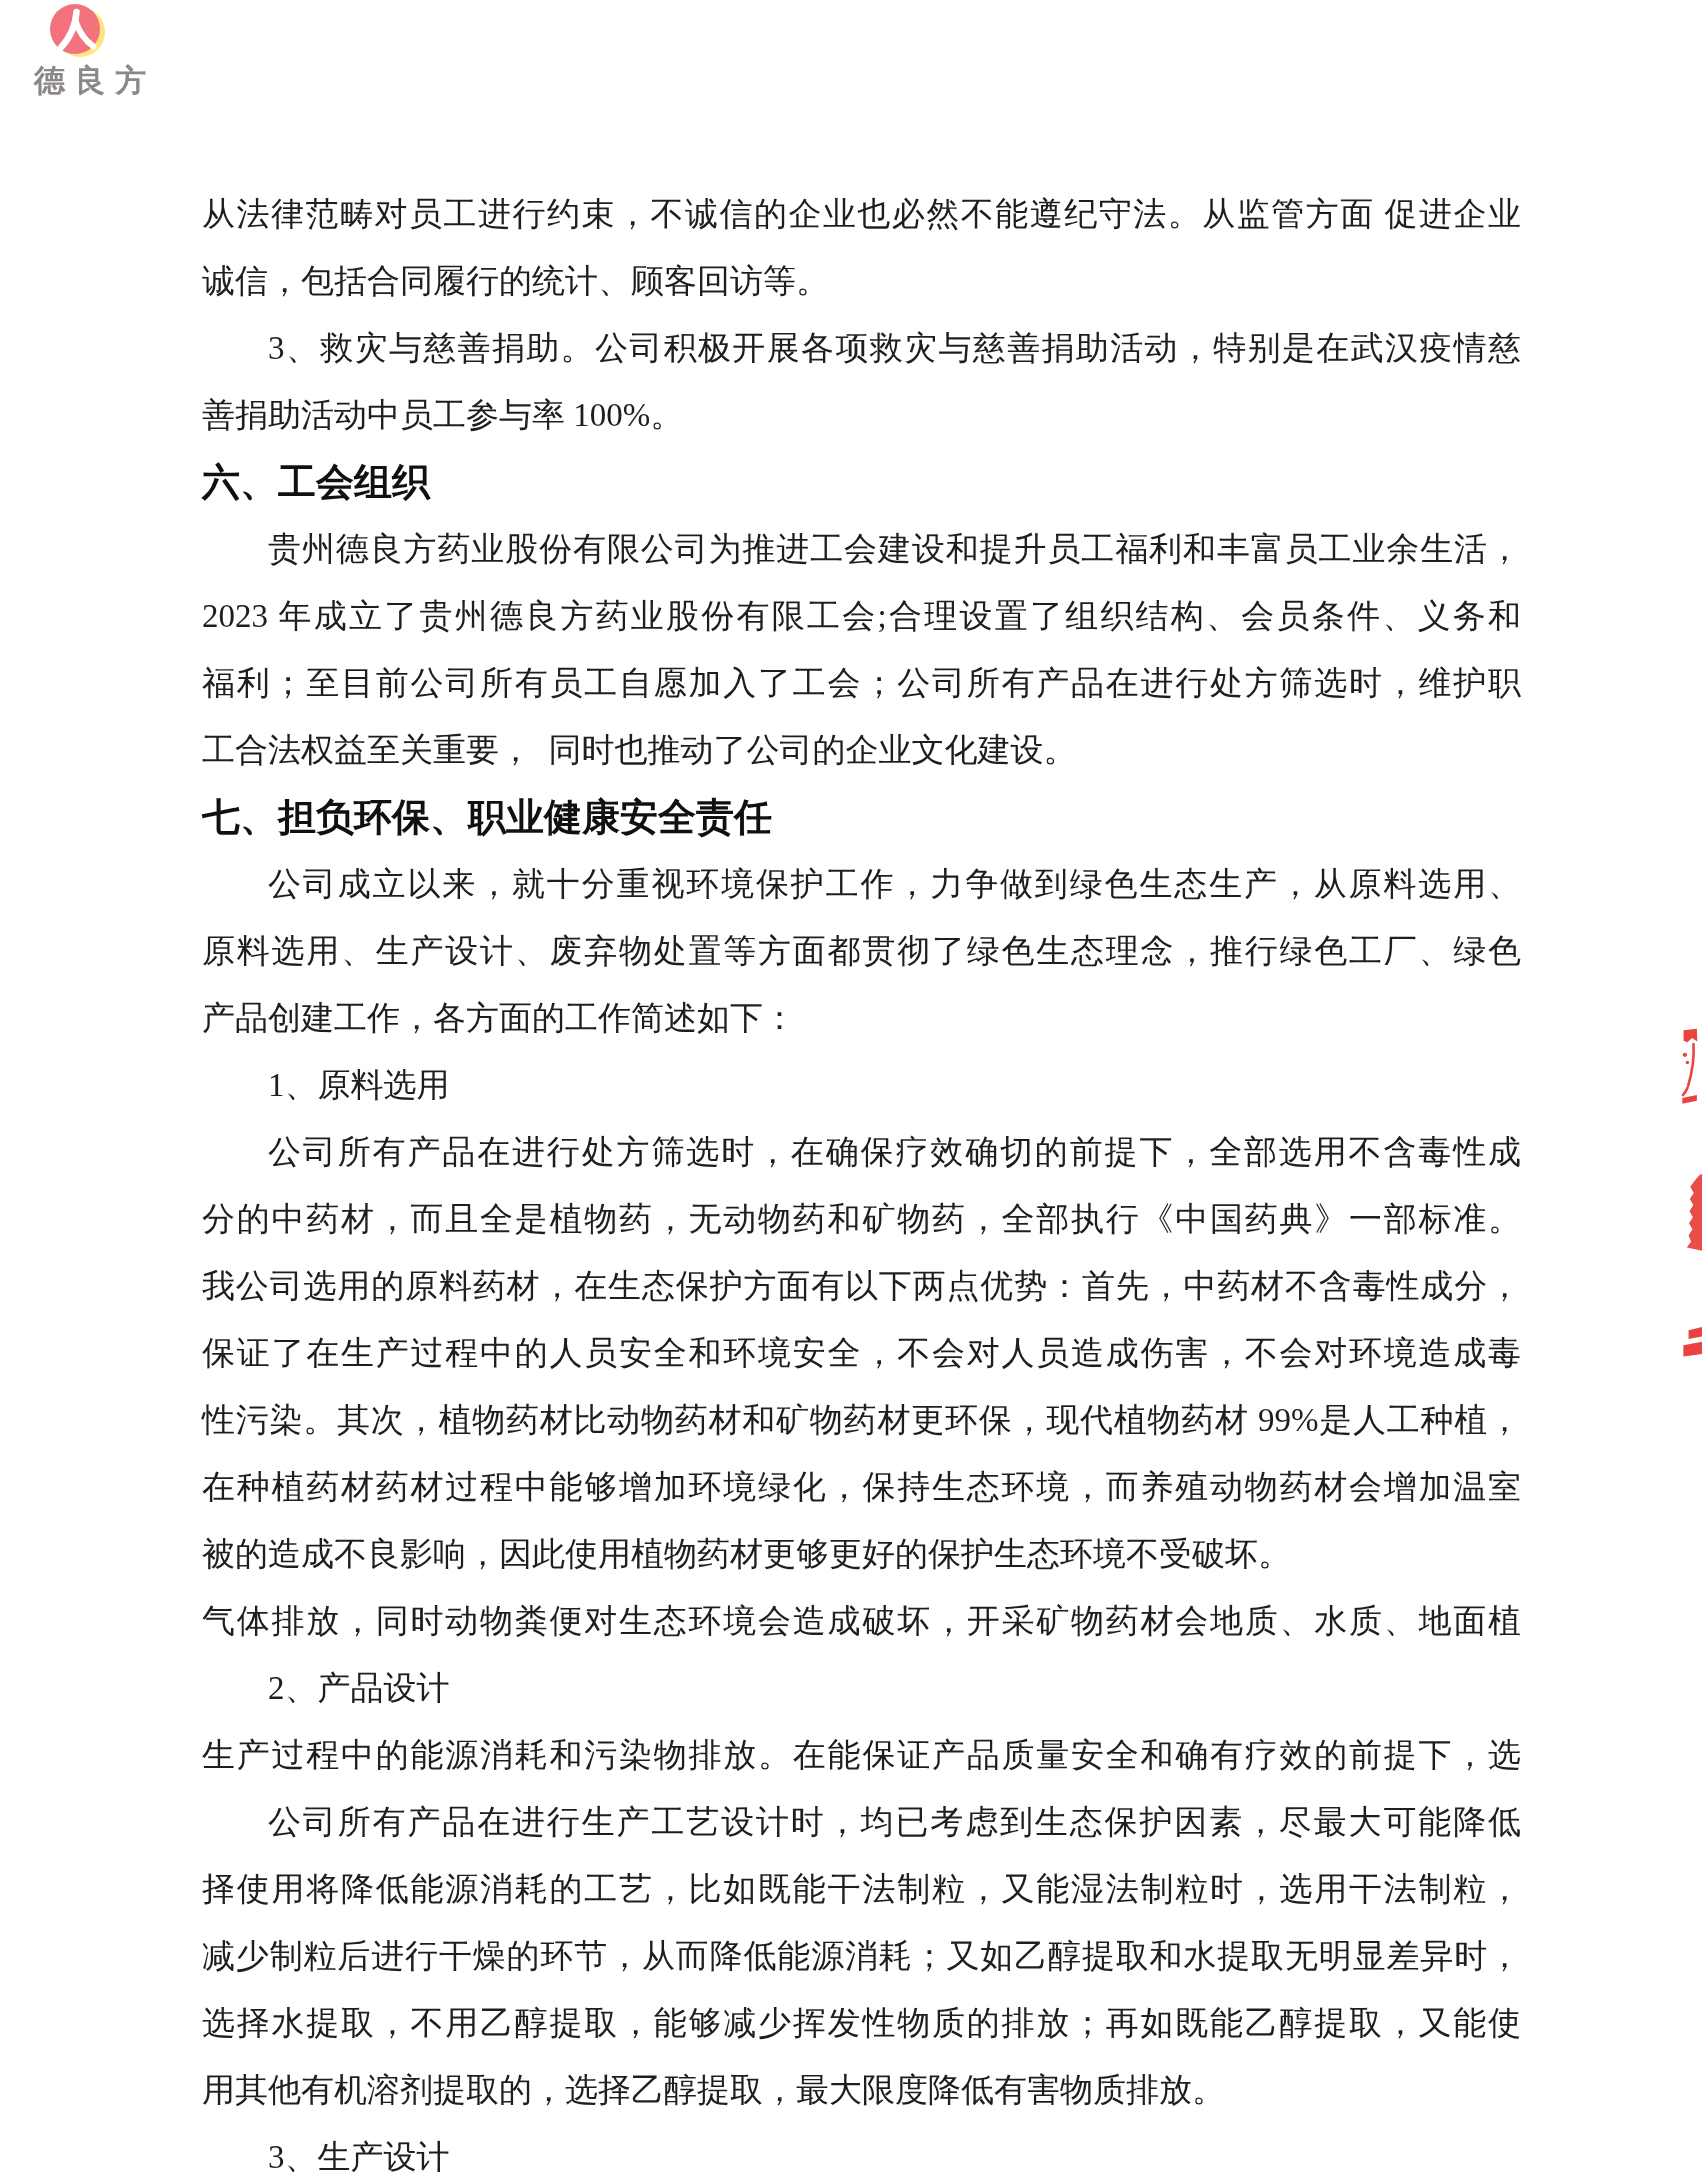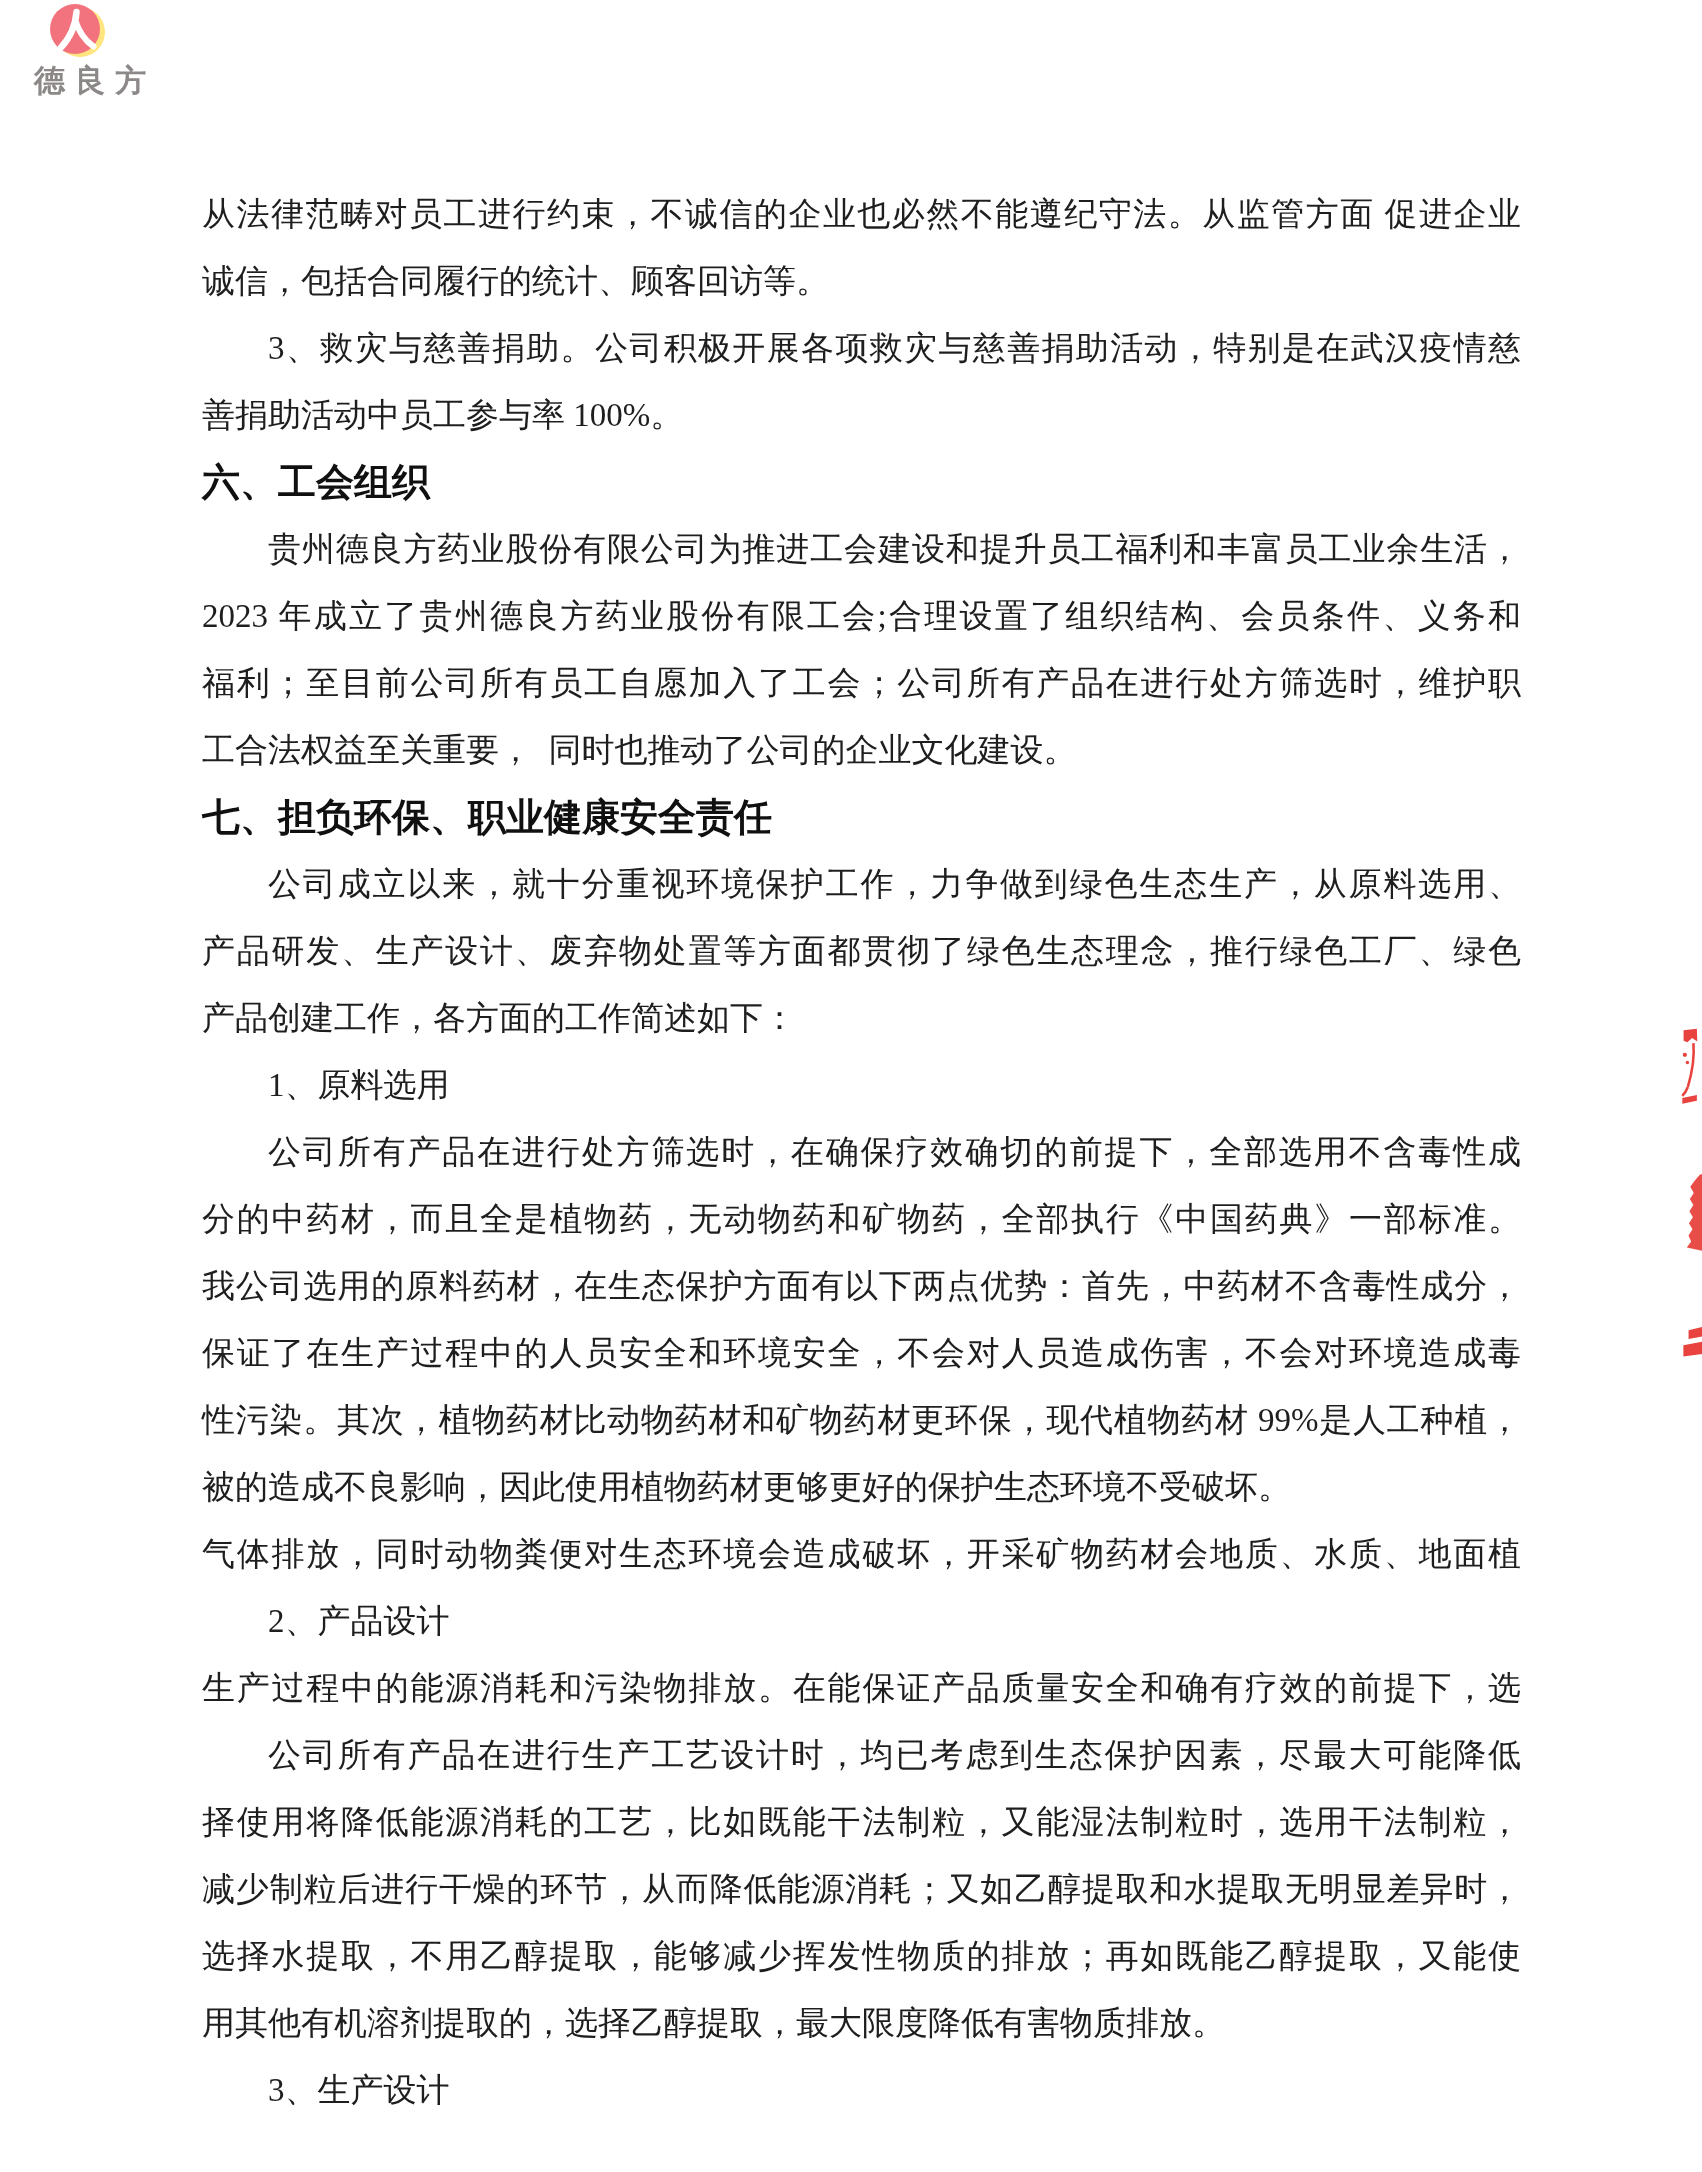--- a/index.html
+++ b/index.html
@@ -81,28 +81,29 @@
       <div class="line t-e">诚信，包括合同履行的统计、顾客回访等。</div>
       <div class="line t-p">3、救灾与慈善捐助。公司积极开展各项救灾与慈善捐助活动，特别是在武汉疫情慈</div>
       <div class="line t-e">善捐助活动中员工参与率 100%。</div>
       <div class="line t-h">六、工会组织</div>
       <div class="line t-p">贵州德良方药业股份有限公司为推进工会建设和提升员工福利和丰富员工业余生活，</div>
       <div class="line t-b">2023 年成立了贵州德良方药业股份有限工会;合理设置了组织结构、会员条件、义务和</div>
       <div class="line t-b">福利；至目前公司所有员工自愿加入了工会；公司所有产品在进行处方筛选时，维护职</div>
       <div class="line t-e">工合法权益至关重要，  同时也推动了公司的企业文化建设。</div>
       <div class="line t-h">七、担负环保、职业健康安全责任</div>
       <div class="line t-p">公司成立以来，就十分重视环境保护工作，力争做到绿色生态生产，从原料选用、</div>
-      <div class="line t-b">产品研发、生产设计、废弃物处置等方面都贯彻了绿色生态理念，推行绿色工厂、绿色</div>
+      <div class="line t-b">原料选用、生产设计、废弃物处置等方面都贯彻了绿色生态理念，推行绿色工厂、绿色</div>
       <div class="line t-e">产品创建工作，各方面的工作简述如下：</div>
       <div class="line t-i">1、原料选用</div>
       <div class="line t-p">公司所有产品在进行处方筛选时，在确保疗效确切的前提下，全部选用不含毒性成</div>
       <div class="line t-b">分的中药材，而且全是植物药，无动物药和矿物药，全部执行《中国药典》一部标准。</div>
       <div class="line t-b">我公司选用的原料药材，在生态保护方面有以下两点优势：首先，中药材不含毒性成分，</div>
       <div class="line t-b">保证了在生产过程中的人员安全和环境安全，不会对人员造成伤害，不会对环境造成毒</div>
       <div class="line t-b">性污染。其次，植物药材比动物药材和矿物药材更环保，现代植物药材 99%是人工种植，</div>
+      <div class="line t-b">在种植药材药材过程中能够增加环境绿化，保持生态环境，而养殖动物药材会增加温室</div>
       <div class="line t-e">被的造成不良影响，因此使用植物药材更够更好的保护生态环境不受破坏。</div>
       <div class="line t-b">气体排放，同时动物粪便对生态环境会造成破坏，开采矿物药材会地质、水质、地面植</div>
       <div class="line t-i">2、产品设计</div>
       <div class="line t-b">生产过程中的能源消耗和污染物排放。在能保证产品质量安全和确有疗效的前提下，选</div>
       <div class="line t-p">公司所有产品在进行生产工艺设计时，均已考虑到生态保护因素，尽最大可能降低</div>
       <div class="line t-b">择使用将降低能源消耗的工艺，比如既能干法制粒，又能湿法制粒时，选用干法制粒，</div>
       <div class="line t-b">减少制粒后进行干燥的环节，从而降低能源消耗；又如乙醇提取和水提取无明显差异时，</div>
       <div class="line t-b">选择水提取，不用乙醇提取，能够减少挥发性物质的排放；再如既能乙醇提取，又能使</div>
       <div class="line t-e">用其他有机溶剂提取的，选择乙醇提取，最大限度降低有害物质排放。</div>
       <div class="line t-i">3、生产设计</div>

